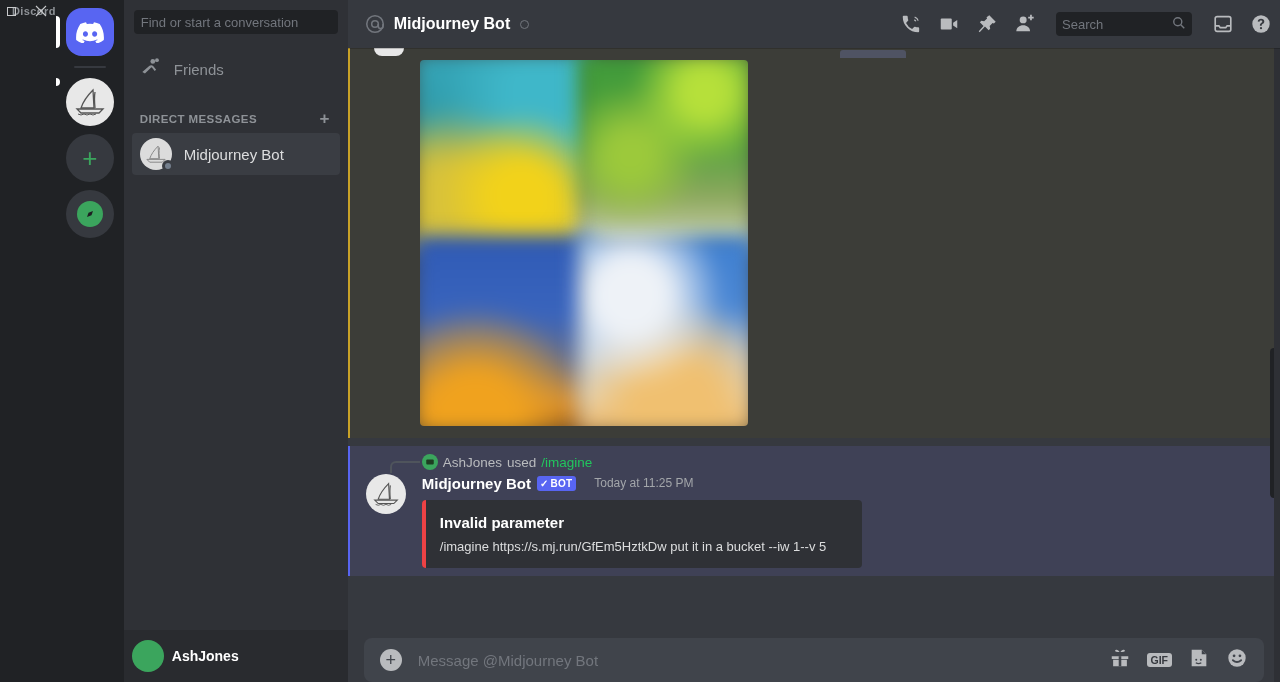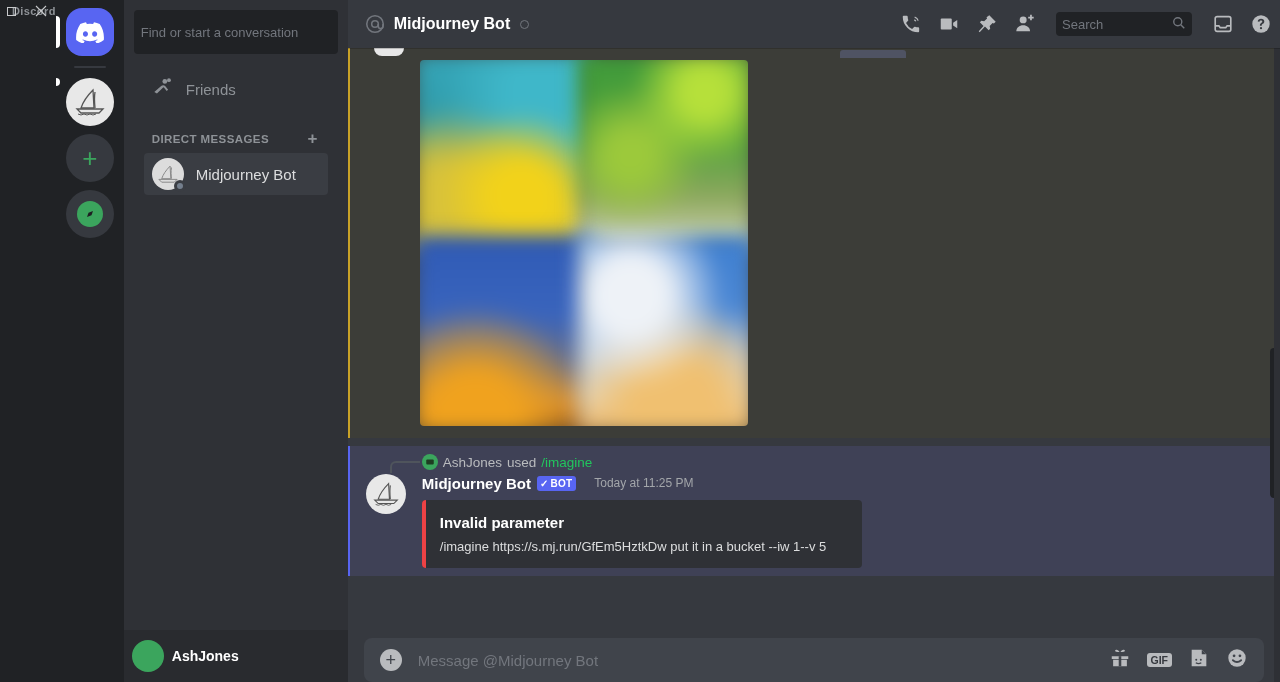--- a/index.html
+++ b/index.html
@@ -53,25 +53,25 @@
   .plus-glyph { color: #3ba55d; font-size: 26px; line-height: 1; font-weight: 300; }
   .compass { width: 26px; height: 26px; border-radius: 50%; background: #3ba55d; display:flex; align-items:center; justify-content:center; }
 
   
   .dm-sidebar {
     width: 224px; flex: 0 0 224px; background: #2f3136;
     display: flex; flex-direction: column; position: relative;
   }
   .dm-search-wrap { padding: 10px; flex: 0 0 auto; }
   .dm-search {
-    height: 44px; background: #202225; border-radius: 4px;
+    height: 24px; background: #202225; border-radius: 4px;
     display: flex; align-items: center; padding: 0 7px;
     font-size: 13px; color: #72767d;
   }
-  .dm-scroll { flex: 1 1 auto; padding: 0 20px; overflow: hidden; }
+  .dm-scroll { flex: 1 1 auto; padding: 0 8px; overflow: hidden; }
   .dm-row {
     height: 42px; display: flex; align-items: center; gap: 12px;
     border-radius: 4px; padding: 0 8px; color: #8e9297; margin-bottom: 2px;
   }
   .dm-row.active { background: #3a3d43; color: #dcddde; }
   .dm-row .label { font-size: 15px; font-weight: 500; }
   .dm-section-head {
     display: flex; align-items: center; justify-content: space-between;
     padding: 18px 10px 6px 8px; font-size: 11.5px; font-weight: 600;
     color: #8e9297; letter-spacing: .4px; gap: 12px;

